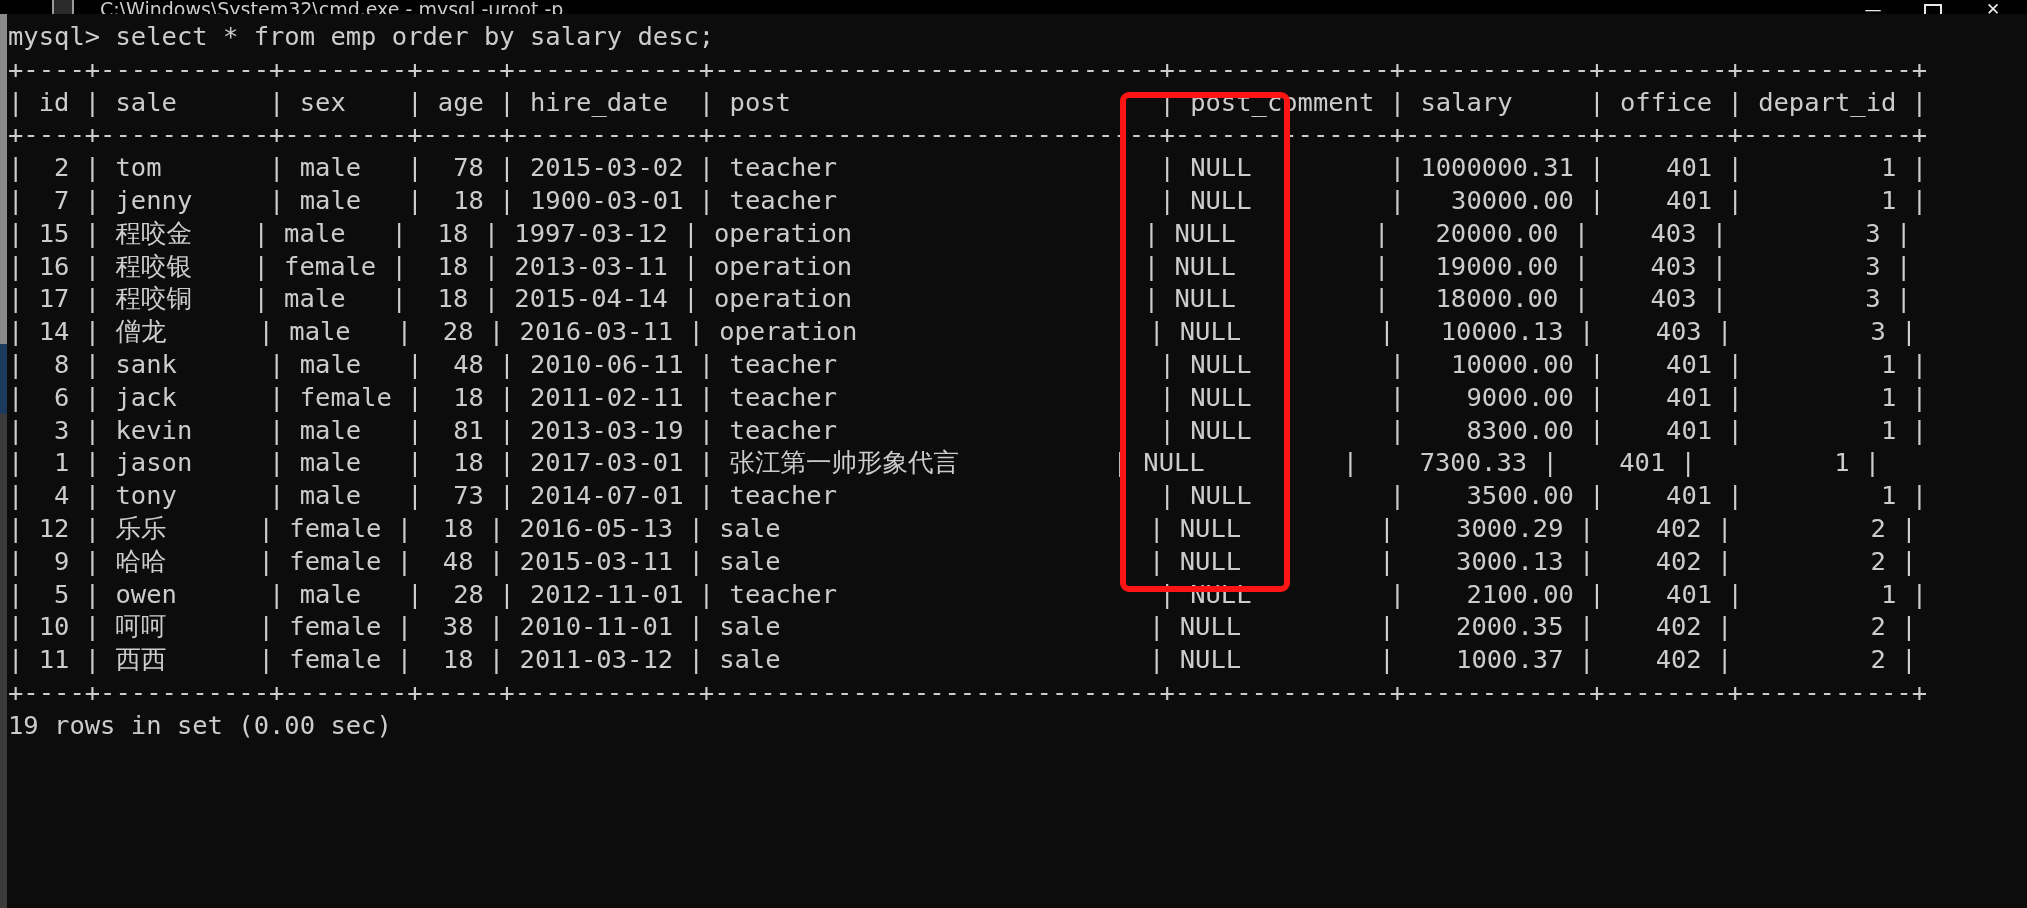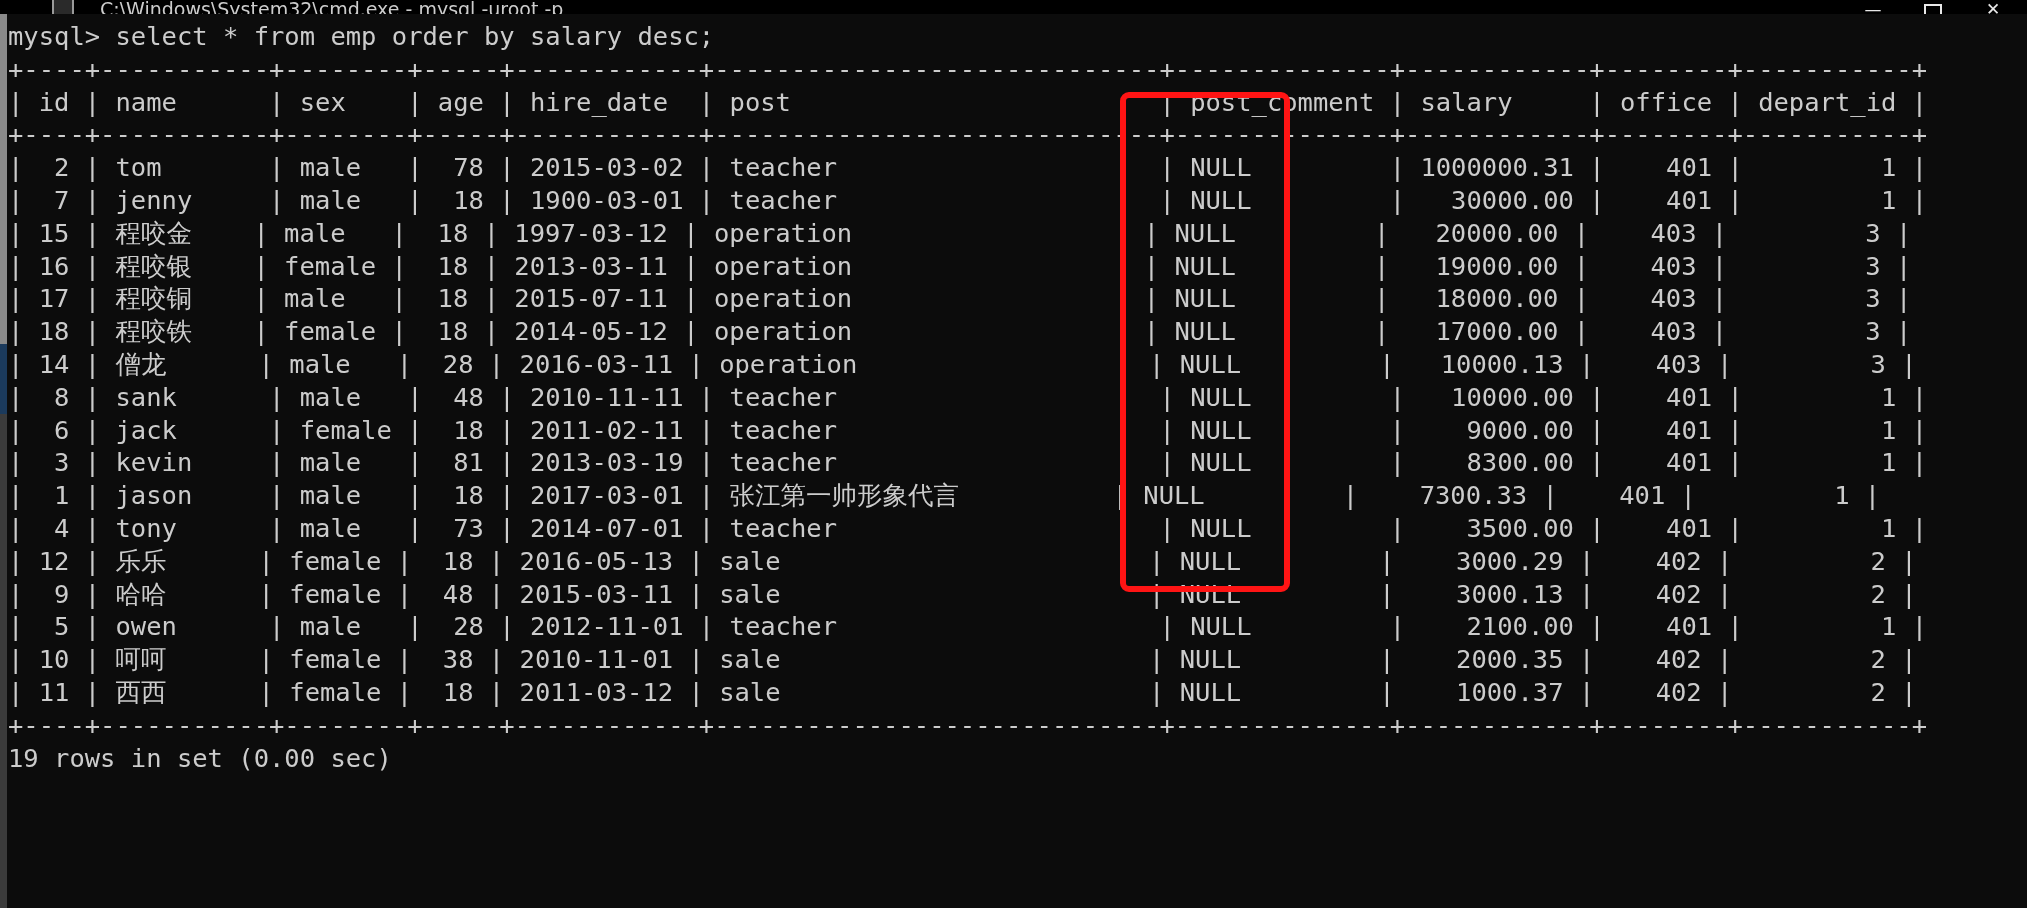--- a/index.html
+++ b/index.html
@@ -157,30 +157,29 @@
       <div class="tb-btn clsb">
           <span class="glyph">✕</span>
         </div>
     </div>
   </div>
 
   <div class="console">
     <div class="cline">mysql&gt; select * from emp order by salary desc;</div>
     <div id="table-out">
         <div class="cline">+----+-----------+--------+-----+------------+-----------------------------+--------------+------------+--------+-----------+</div>
-        <div class="cline">| id | name      | sex    | age | hire_date  | post                        | post_comment | salary     | office | depart_id |</div>
+        <div class="cline">| id | sale      | sex    | age | hire_date  | post                        | post_comment | salary     | office | depart_id |</div>
         <div class="cline">+----+-----------+--------+-----+------------+-----------------------------+--------------+------------+--------+-----------+</div>
         <div class="cline">|  2 | tom       | male   |  78 | 2015-03-02 | teacher                     | NULL         | 1000000.31 |    401 |         1 |</div>
         <div class="cline">|  7 | jenny     | male   |  18 | 1900-03-01 | teacher                     | NULL         |   30000.00 |    401 |         1 |</div>
         <div class="cline">| 15 | 程咬金    | male   |  18 | 1997-03-12 | operation                   | NULL         |   20000.00 |    403 |         3 |</div>
         <div class="cline">| 16 | 程咬银    | female |  18 | 2013-03-11 | operation                   | NULL         |   19000.00 |    403 |         3 |</div>
-        <div class="cline">| 17 | 程咬铜    | male   |  18 | 2015-07-11 | operation                   | NULL         |   18000.00 |    403 |         3 |</div>
-        <div class="cline">| 18 | 程咬铁    | female |  18 | 2014-05-12 | operation                   | NULL         |   17000.00 |    403 |         3 |</div>
+        <div class="cline">| 17 | 程咬铜    | male   |  18 | 2015-04-14 | operation                   | NULL         |   18000.00 |    403 |         3 |</div>
         <div class="cline">| 14 | 僧龙      | male   |  28 | 2016-03-11 | operation                   | NULL         |   10000.13 |    403 |         3 |</div>
-        <div class="cline">|  8 | sank      | male   |  48 | 2010-11-11 | teacher                     | NULL         |   10000.00 |    401 |         1 |</div>
+        <div class="cline">|  8 | sank      | male   |  48 | 2010-06-11 | teacher                     | NULL         |   10000.00 |    401 |         1 |</div>
         <div class="cline">|  6 | jack      | female |  18 | 2011-02-11 | teacher                     | NULL         |    9000.00 |    401 |         1 |</div>
         <div class="cline">|  3 | kevin     | male   |  81 | 2013-03-19 | teacher                     | NULL         |    8300.00 |    401 |         1 |</div>
         <div class="cline">|  1 | jason     | male   |  18 | 2017-03-01 | 张江第一帅形象代言          | NULL         |    7300.33 |    401 |         1 |</div>
         <div class="cline">|  4 | tony      | male   |  73 | 2014-07-01 | teacher                     | NULL         |    3500.00 |    401 |         1 |</div>
         <div class="cline">| 12 | 乐乐      | female |  18 | 2016-05-13 | sale                        | NULL         |    3000.29 |    402 |         2 |</div>
         <div class="cline">|  9 | 哈哈      | female |  48 | 2015-03-11 | sale                        | NULL         |    3000.13 |    402 |         2 |</div>
         <div class="cline">|  5 | owen      | male   |  28 | 2012-11-01 | teacher                     | NULL         |    2100.00 |    401 |         1 |</div>
         <div class="cline">| 10 | 呵呵      | female |  38 | 2010-11-01 | sale                        | NULL         |    2000.35 |    402 |         2 |</div>
         <div class="cline">| 11 | 西西      | female |  18 | 2011-03-12 | sale                        | NULL         |    1000.37 |    402 |         2 |</div>
         <div class="cline">+----+-----------+--------+-----+------------+-----------------------------+--------------+------------+--------+-----------+</div>

